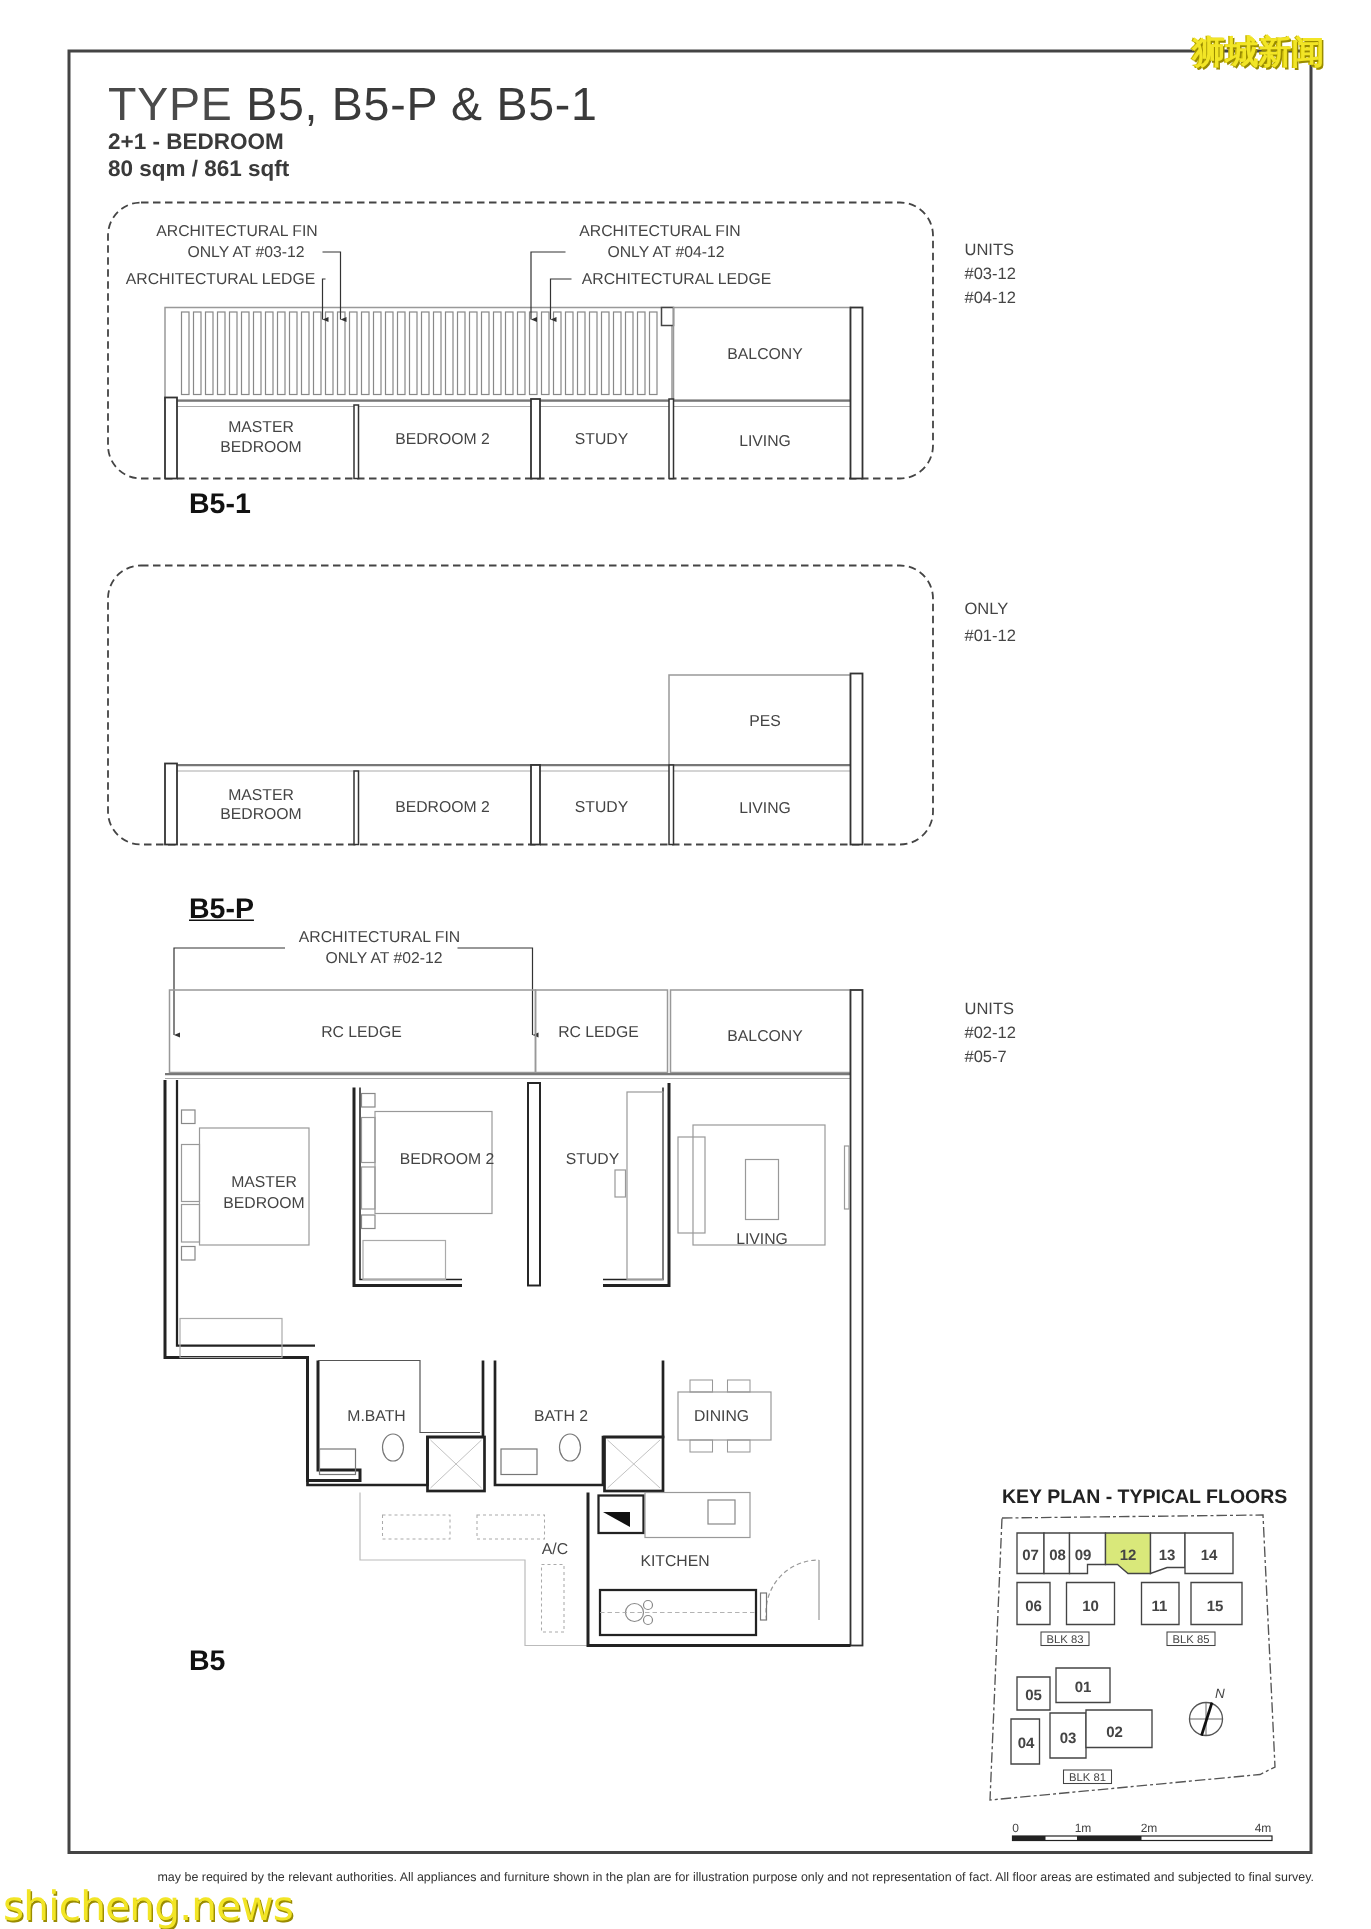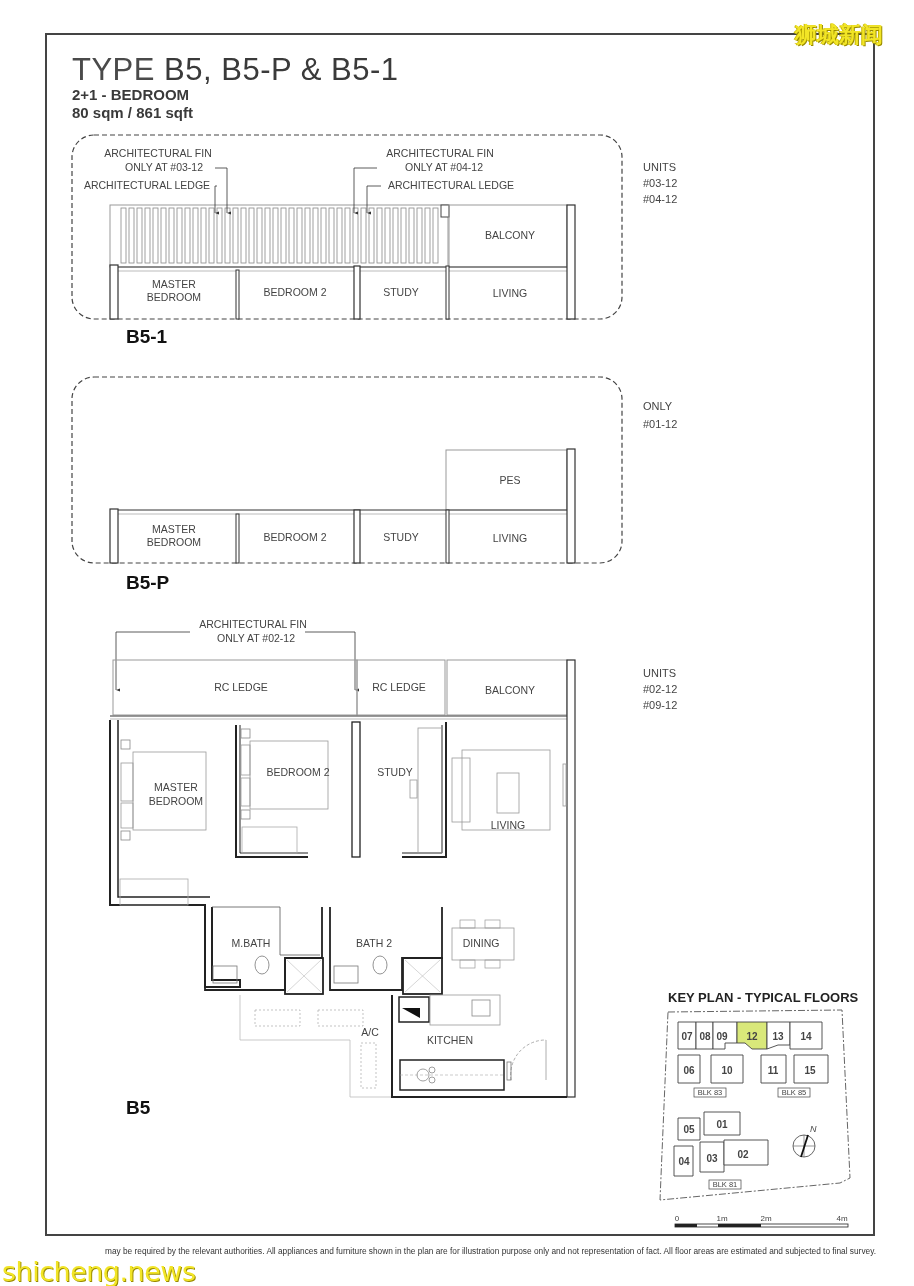--- a/index.html
+++ b/index.html
@@ -40,25 +40,25 @@
   <div>#03-12</div>
   <div>#04-12</div>
 </div>
 <div class="units" style="top:398px;">
   <div>ONLY</div>
   <div style="margin-top:2px;text-align:right;">#01-12</div>
 </div>
 <div class="units" style="top:665px;">
   <div>UNITS</div>
   <div>#02-12</div>
-  <div>#09-12</div>
+  <div>#05-7</div>
 </div>
 
 <div class="plan-label" style="left:126px; top:326px;">B5-1</div>
-<div class="plan-label" style="left:126px; top:572px;">B5-P</div>
+<div class="plan-label" style="left:126px; top:596px;text-decoration:underline;">B5-P</div>
 <div class="plan-label" style="left:126px; top:1097px;">B5</div>
 
 <svg class="plan" width="914" height="1286" viewBox="0 0 914 1286">
   <defs>
     <marker id="arr" markerWidth="6" markerHeight="6" refX="3" refY="5" orient="auto">
       <path d="M1,0 L3,5 L5,0 Z" fill="#333"></path>
     </marker>
   </defs>
 
   <g>

